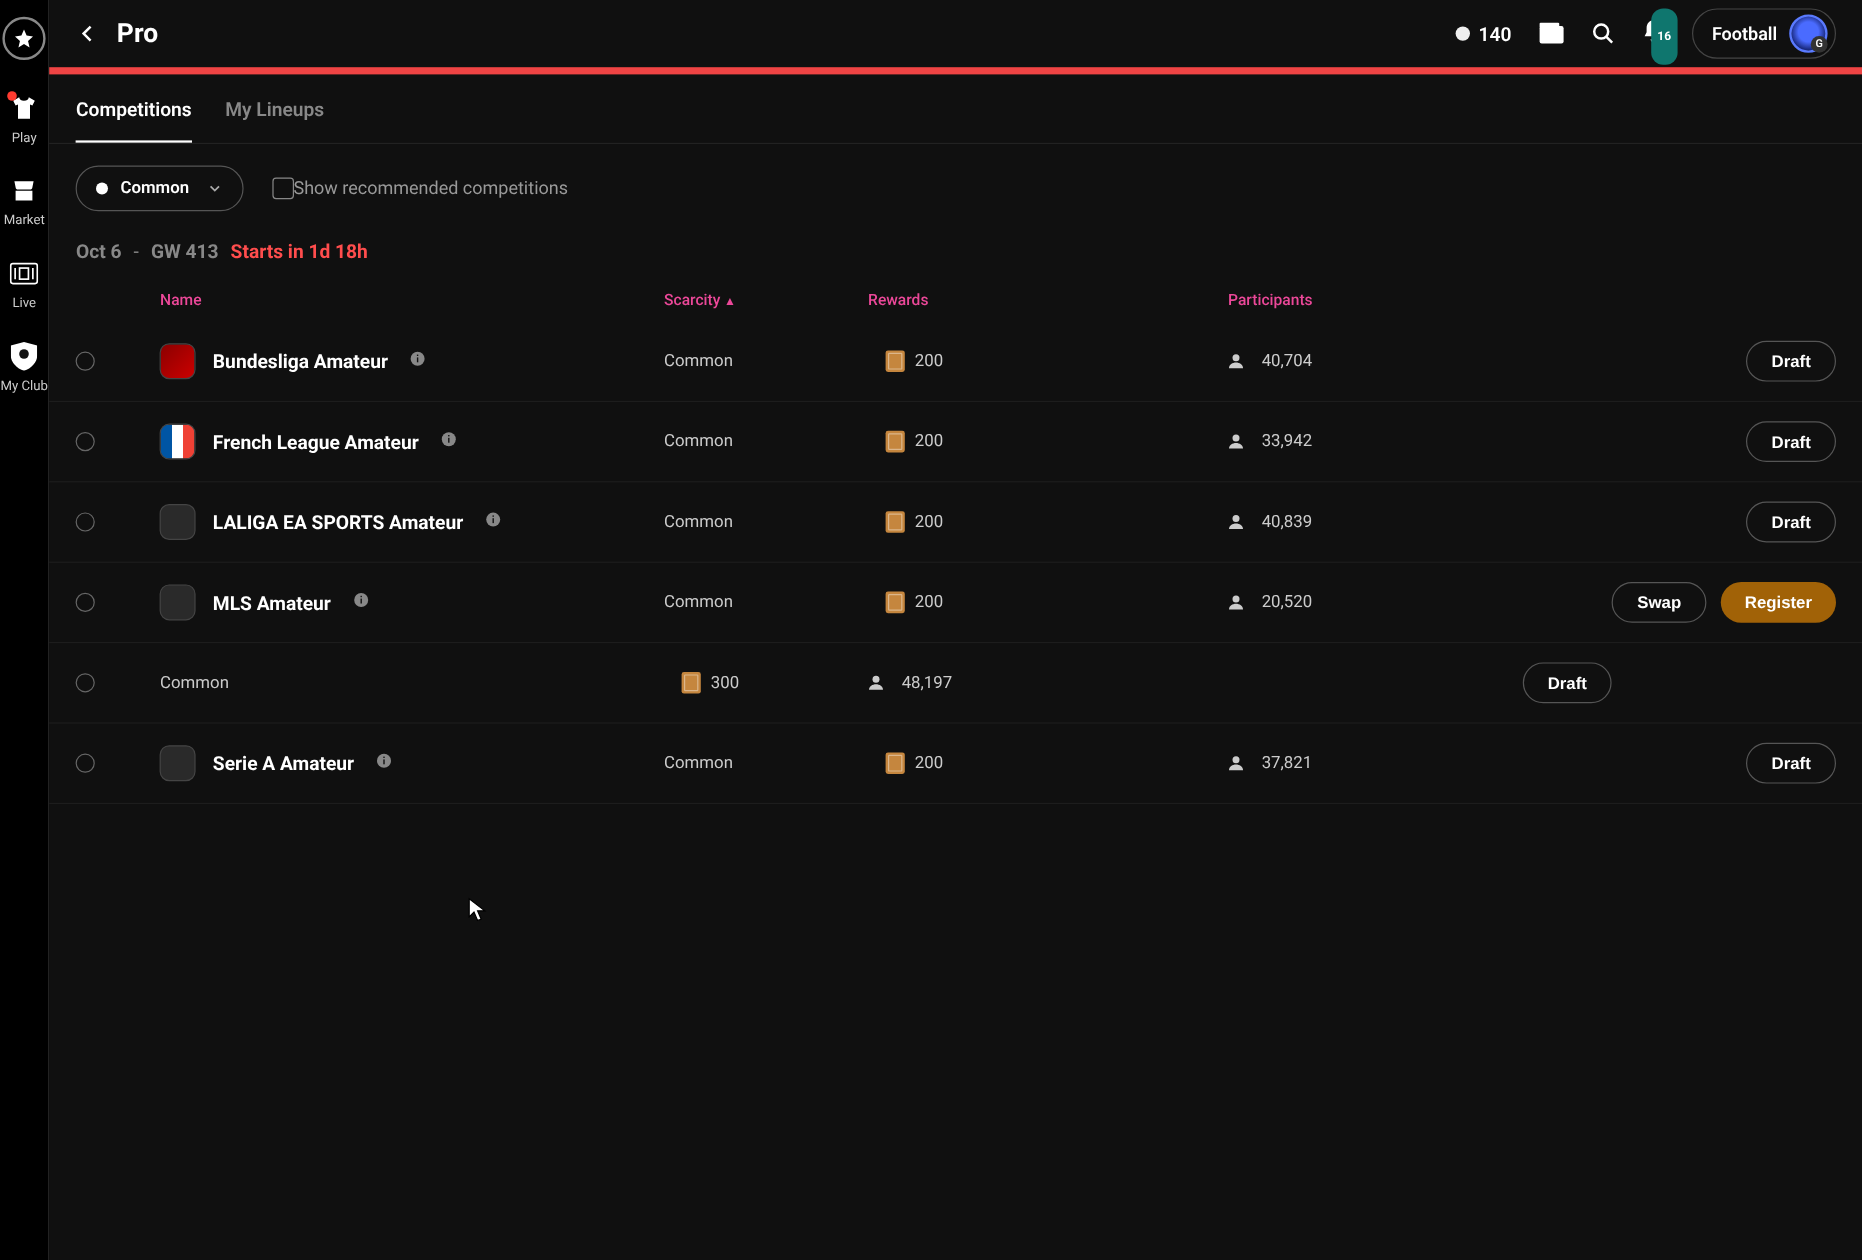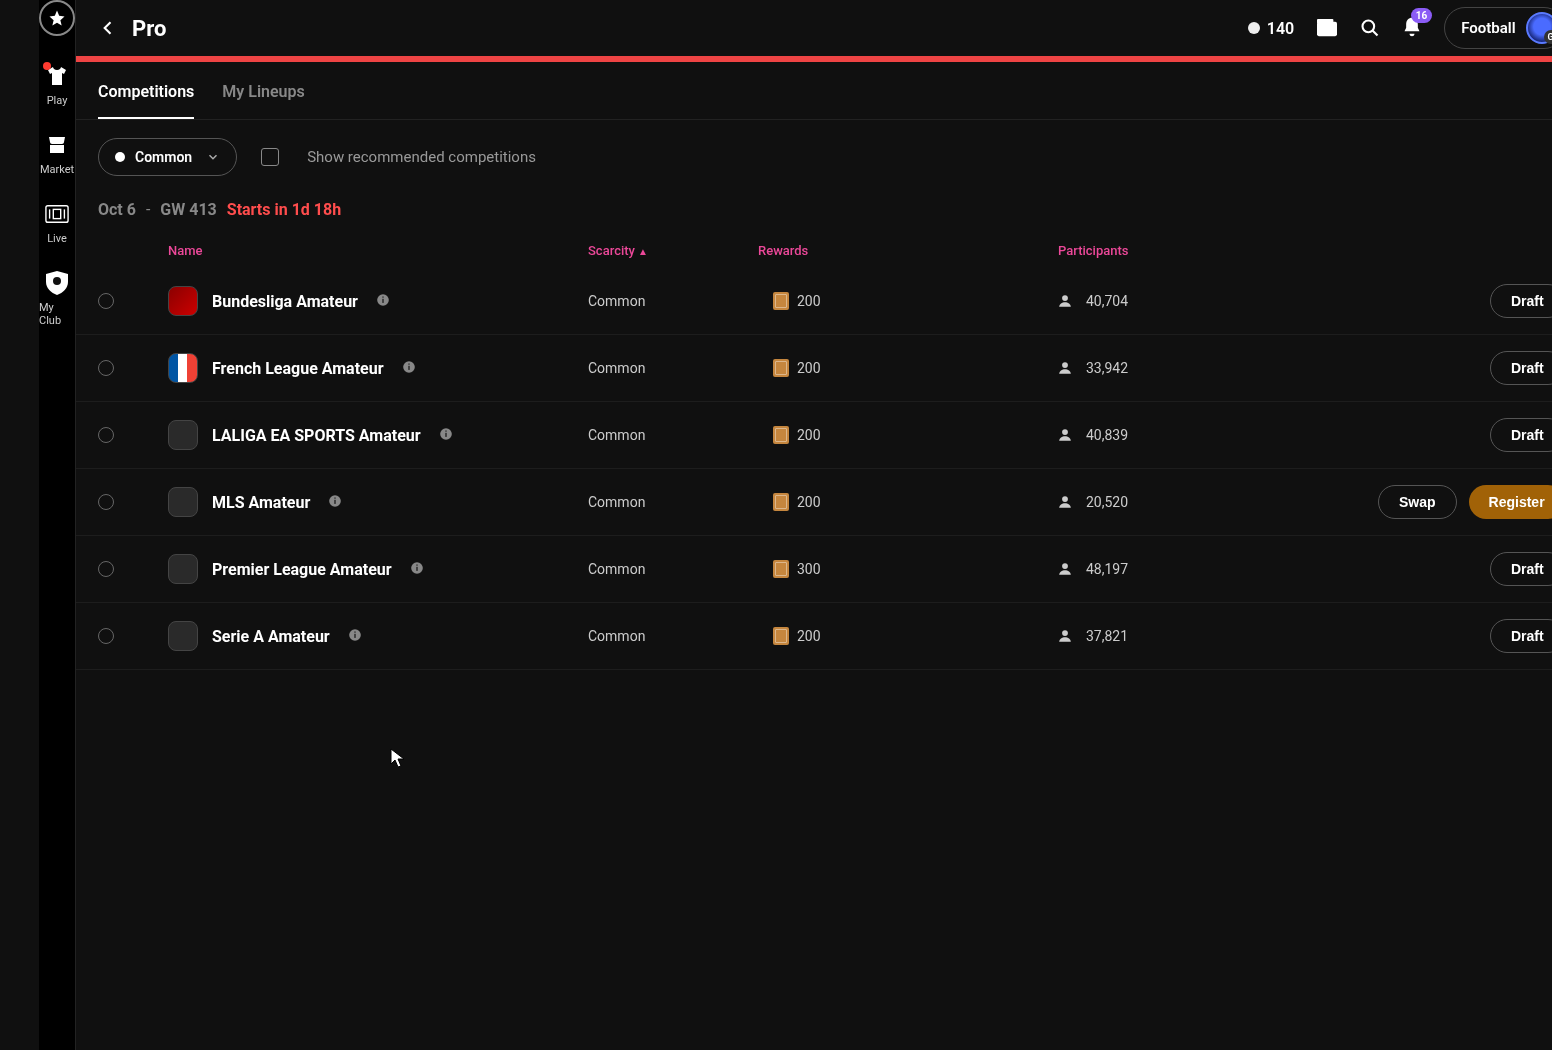--- a/index.html
+++ b/index.html
@@ -14,21 +14,21 @@
     display:flex;
   }
   
   .sidebar{
     width:72px;
     background:#000;
     border-right:1px solid #222;
     display:flex;
     flex-direction:column;
     align-items:center;
-    margin-left:39px;
+    padding-top:14px;
   }
   .logo{
     width:36px;height:36px;
     border:2px solid #888;border-radius:50%;
     display:flex;align-items:center;justify-content:center;
     margin-bottom:28px;
     cursor:pointer;
   }
   .logo svg{width:18px;height:18px;fill:#fff;}
   .nav-item{
@@ -49,22 +49,22 @@
   .top-left{display:flex;align-items:center;gap:14px;}
   .back-btn{cursor:pointer;display:flex;}
   .title{font-size:22px;font-weight:700;}
   .top-right{display:flex;align-items:center;gap:22px;}
   .coins{display:flex;align-items:center;gap:7px;font-weight:600;font-size:16px;}
   .coin-dot{width:12px;height:12px;border-radius:50%;background:#eee;}
   .tr-icon{cursor:pointer;display:flex;}
   .notif-wrap{position:relative;cursor:pointer;}
   .notif-badge{
     position:absolute;top:-8px;right:-10px;
-    background:#8b5cf6;color:#fff;font-size:10px;font-weight:700;
-    padding:2px 5px;border-radius:10px;
+    background:#0f766e;color:#fff;font-size:10px;font-weight:700;
+    padding:18px 5px;border-radius:10px;
   }
   .sport-pill{
     display:flex;align-items:center;gap:10px;
     border:1px solid #444;border-radius:999px;
     padding:4px 6px 4px 16px;cursor:pointer;
     font-weight:600;font-size:15px;
   }
   .avatar{
     width:32px;height:32px;border-radius:50%;
     background:radial-gradient(circle at 50% 45%,#4a6bff 40%,#1a2a80 70%);
@@ -85,21 +85,21 @@
   .sep{height:1px;background:#222;}
   
   .filters{display:flex;align-items:center;gap:24px;padding:18px 22px;}
   .pill{
     display:flex;align-items:center;gap:10px;
     border:1px solid #555;border-radius:999px;
     padding:10px 16px;cursor:pointer;font-weight:600;
   }
   .pill-dot{width:10px;height:10px;border-radius:50%;background:#fff;}
   .chev{margin-left:4px;}
-  .checkbox-row{display:flex;align-items:center;gap:28px;color:#999;font-size:15px;cursor:pointer;}
+  .checkbox-row{display:flex;align-items:center;gap:0;color:#999;font-size:15px;cursor:pointer;}
   .checkbox{width:18px;height:18px;border:1.5px solid #888;border-radius:3px;}
   
   .gw-header{display:flex;align-items:center;gap:10px;padding:6px 22px 14px;font-size:16px;font-weight:700;}
   .gw-date{color:#888;}
   .gw-dash{color:#888;font-weight:400;}
   .gw-num{color:#888;}
   .gw-start{color:#ff4d4d;}
   
   .thead{
     display:grid;
@@ -390,29 +390,20 @@
         </div>
         <div class="actions">
           <button class="btn btn-outline">Swap</button>
           <button class="btn btn-primary">Register</button>
         </div>
       </div>
       <div class="row">
         <div>
           <div class="row-radio"></div>
         </div>
-        <div class="name-cell">
-          <div class="league-badge lb-dark"></div>
-          <span class="comp-name">Premier League Amateur</span>
-          <span class="info-icon"><svg viewBox="0 0 24 24">
-              <circle cx="12" cy="12" r="10" fill="#888"></circle>
-              <rect x="11" y="10" width="2" height="7" fill="#111"></rect>
-              <rect x="11" y="6" width="2" height="2" fill="#111"></rect>
-            </svg></span>
-        </div>
         <div class="scarcity">Common</div>
         <div class="rewards">
           <div class="reward-icon"></div>
           <span>300</span>
         </div>
         <div class="participants">
           <svg width="14" height="14" viewBox="0 0 24 24" fill="#ccc">
             <circle cx="12" cy="7" r="5"></circle>
             <path d="M2 22c0-5 5-8 10-8s10 3 10 8"></path>
           </svg>

